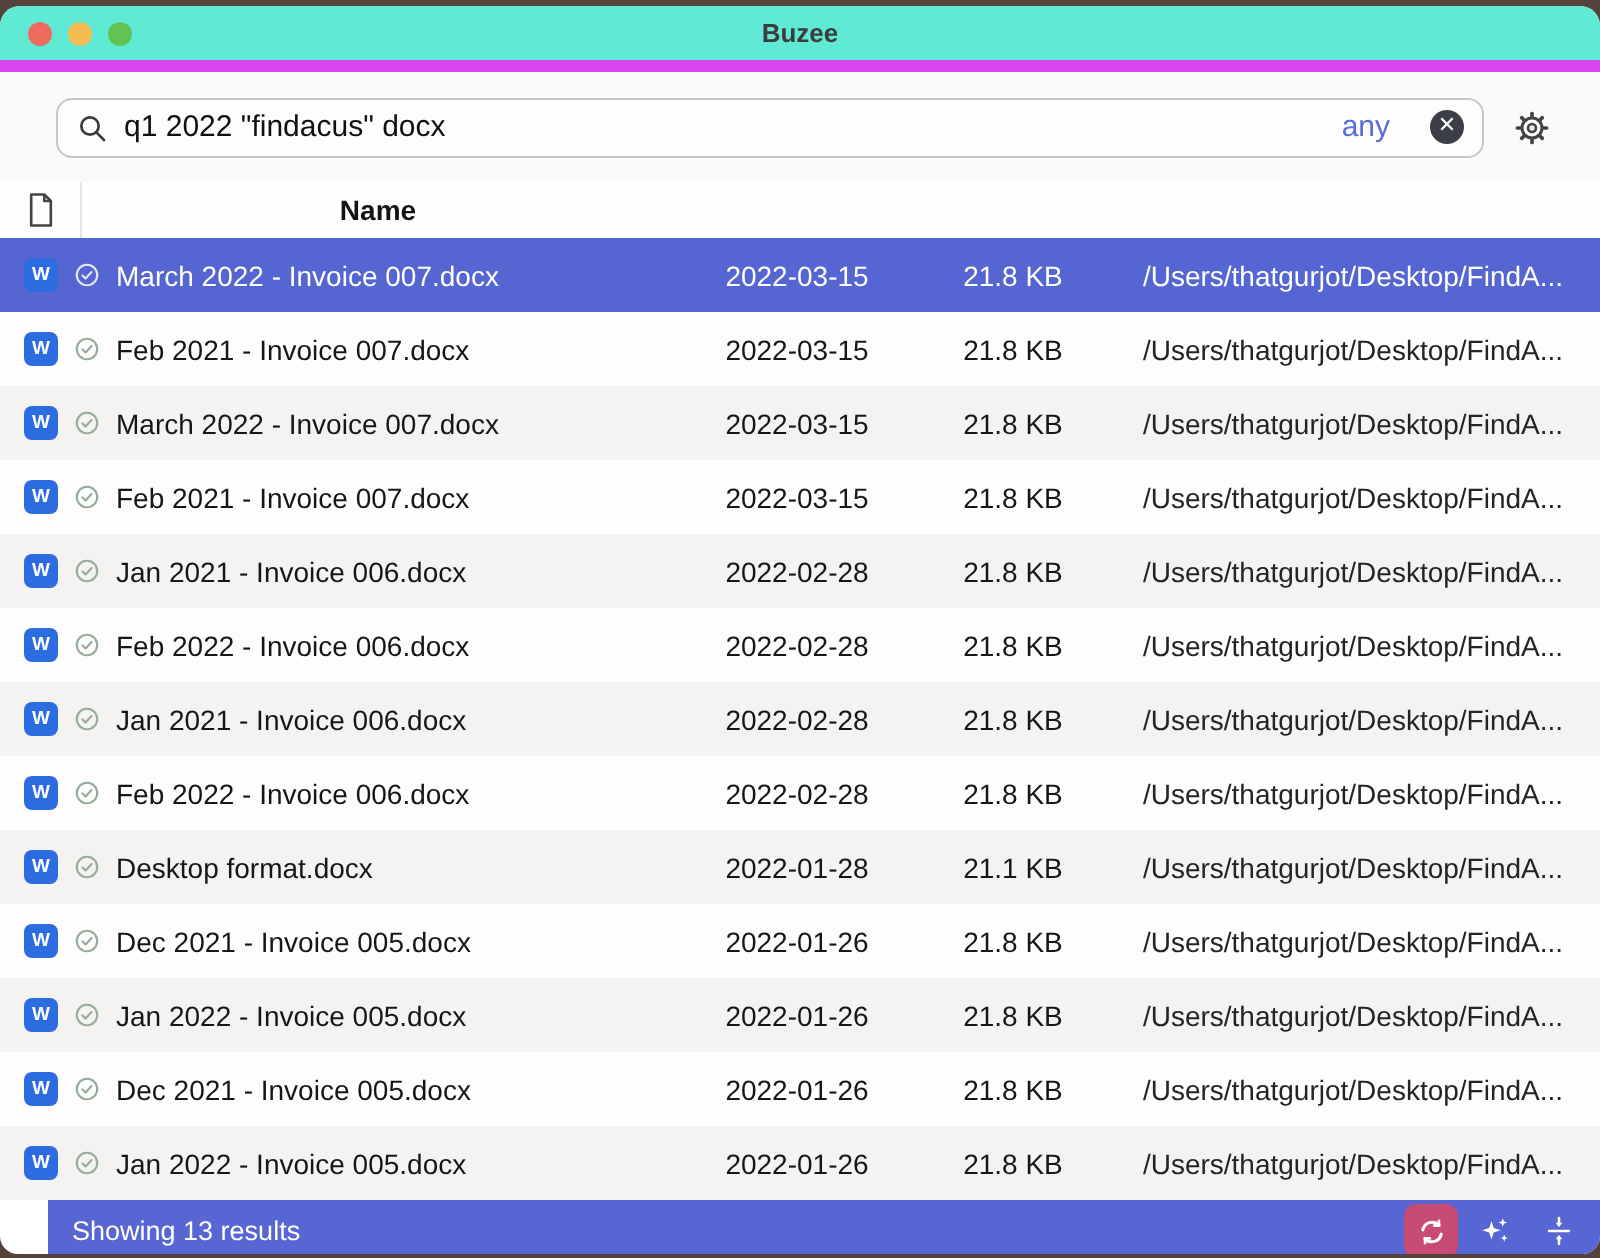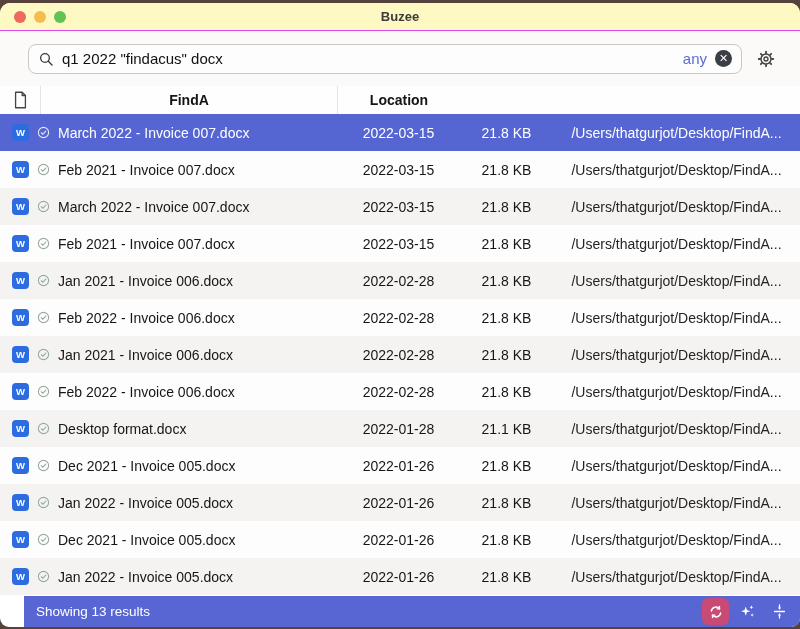--- a/index.html
+++ b/index.html
@@ -14,22 +14,22 @@
     width:800px; height:624px;
     background:#ffffff;
     border-radius:10px 10px 9px 9px;
     overflow:hidden;
     display:flex; flex-direction:column;
   }
 
   
   .titlebar {
     height:27px; flex:none; position:relative;
-    background:#fef9c3;
-    border-bottom:1px solid #d946ef;
+    background:#5eead4;
+    border-bottom:6px solid #d946ef;
   }
   .traffic { position:absolute; left:14px; top:50%; transform:translateY(-50%); display:flex; gap:8px; }
   .light { width:12px; height:12px; border-radius:50%; }
   .titlebar .title {
     height:100%; display:flex; align-items:center; justify-content:center;
     font-size:13px; font-weight:700; color:#3c3c3c;
   }
 
   
   .search-area {
@@ -39,21 +39,21 @@
   .search-box {
     width:714px; height:30px; box-sizing:border-box;
     background:#FDFDFD; border:1px solid #C9C7C5; border-radius:8px;
     display:flex; align-items:center; padding:0 9px;
   }
   .search-box svg { flex:none; }
   .search-input {
     flex:1; margin-left:8px; border:none; outline:none; background:transparent;
     font-family:inherit; font-size:15px; font-weight:500; color:#101010; padding:0;
   }
-  .scope-label { flex:none; color:#5B6BD8; font-size:15px; margin-right:8px; }
+  .scope-label { flex:none; color:#5B6BD8; font-size:15px; margin-right:20px; }
   .clear-badge {
     flex:none; width:17px; height:17px; border-radius:50%;
     background:#3B3E46; color:#fff; font-size:11px; line-height:17px;
     display:flex; align-items:center; justify-content:center; cursor:pointer;
   }
   .gear-btn { margin-left:14px; background:none; border:none; padding:0; cursor:pointer; display:flex; }
 
   
   .thead {
     flex:none; height:28px; background:#FEFEFE;
@@ -143,22 +143,21 @@
     </button>
   </div>
 
   <div class="thead">
     <div class="th">
       <svg width="15" height="18" viewBox="0 0 18 22" fill="none" stroke="#444444" stroke-width="1.6" stroke-linejoin="round">
         <path d="M3 1.5h8l4 4V20.5H3z"></path>
           <path d="M11 1.5v4h4"></path>
       </svg>
     </div>
-    <div class="th sep">FindA</div>
-    <div class="th sep">Location</div>
+    <div class="th sep">Name</div>
   </div>
 
   <div class="tbody">
       <div class="trow selected">
       <div class="name-cell">
         <span class="word-badge">W</span>
         <span class="check-ic">
           <svg width="13" height="13" viewBox="0 0 16 16" fill="none" stroke="currentColor" stroke-width="1.3" stroke-linecap="round" stroke-linejoin="round">
             <circle cx="8" cy="8" r="6.3"></circle>
               <path d="M5.2 8.3l1.9 1.9 3.7-4"></path>

